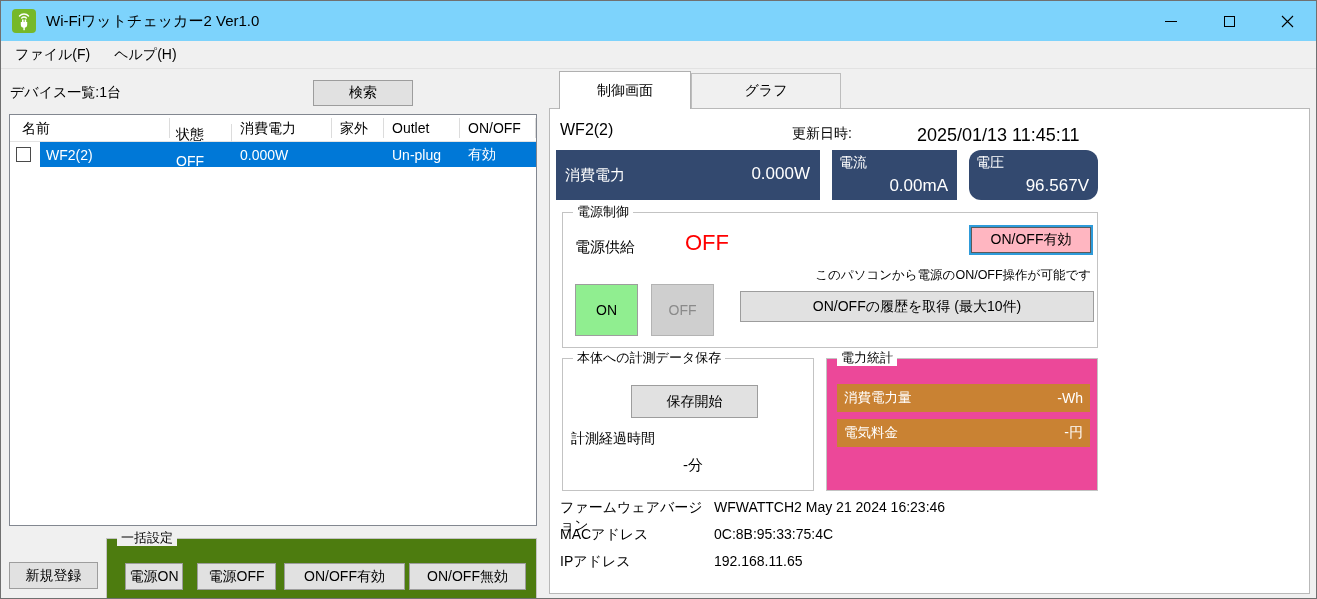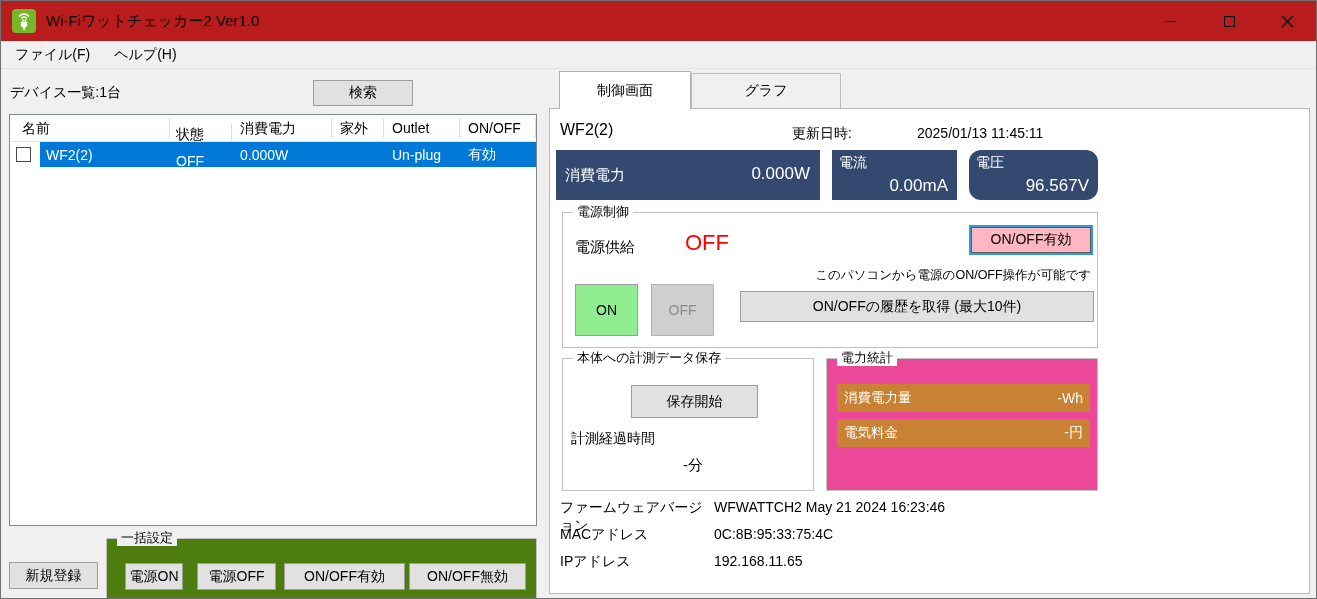--- a/index.html
+++ b/index.html
@@ -6,21 +6,21 @@
   html,body { background:#cfcfcf; }
   body { font-family:"Liberation Sans","DejaVu Sans",sans-serif; }
 
   .window {
     position:relative; width:1317px; height:599px;
     background:#f0f0f0; border:1px solid #707070; overflow:hidden;
     color:#000;
   }
 
   
-  .titlebar { position:absolute; left:0; top:0; width:100%; height:40px; background:#b91c1c; display:flex; align-items:center; }
+  .titlebar { position:absolute; left:0; top:0; width:100%; height:40px; background:#7dd3fc; display:flex; align-items:center; }
   .app-icon { margin-left:11px; width:24px; height:24px; flex:0 0 auto; }
   .title-text { margin-left:10px; font-size:15px; }
   .win-controls { position:absolute; right:0; top:0; height:40px; display:flex; }
   .win-btn { width:58px; height:40px; display:flex; align-items:center; justify-content:center; }
   .glyph-min { width:12px; height:1px; background:#000; }
   .glyph-max { width:11px; height:11px; border:1px solid #000; background:transparent; }
 
   
   .menubar { position:absolute; left:0; top:40px; width:100%; height:28px; background:#f0f0f0; display:flex; align-items:center; border-bottom:1px solid #e2e2e2; }
   .menu-item { font-size:14px; padding:4px 10px; margin-left:4px; }
@@ -67,21 +67,21 @@
   
   .tab { position:absolute; display:flex; align-items:center; justify-content:center; font-size:14px; }
   .tab-active { left:558px; top:70px; width:132px; height:38px; background:#fff; border:1px solid #b0b0b0; border-bottom:none; z-index:3; }
   .tab-inactive { left:690px; top:72px; width:150px; height:36px; background:#f0f0f0; border:1px solid #bdbdbd; z-index:1; }
 
   .right-panel { position:absolute; left:548px; top:107px; width:761px; height:486px; background:#fff; border:1px solid #b9b9b9; z-index:2; }
   .rp { position:absolute; }
 
   .device-name { left:10px; top:12px; font-size:16px; }
   .updated-label { left:242px; top:16px; font-size:14px; }
-  .updated-value { left:367px; top:16px; font-size:14px; }
+  .updated-value { left:367px; top:16px; font-size:18px; }
 
   .metric { position:absolute; background:#33496f; color:#fff; }
   .metric-power { left:6px; top:41px; width:264px; height:50px; }
   .metric-power .m-label { position:absolute; left:9px; top:16px; font-size:15px; }
   .metric-power .m-value { position:absolute; right:10px; top:14px; font-size:17px; }
   .metric-sm .m-label { position:absolute; left:7px; top:4px; font-size:14px; }
   .metric-sm .m-value { position:absolute; right:9px; bottom:4px; font-size:17px; }
   .metric-current { left:282px; top:41px; width:125px; height:50px; }
   .metric-voltage { left:419px; top:41px; width:129px; height:50px;border-radius:12px; }
 

